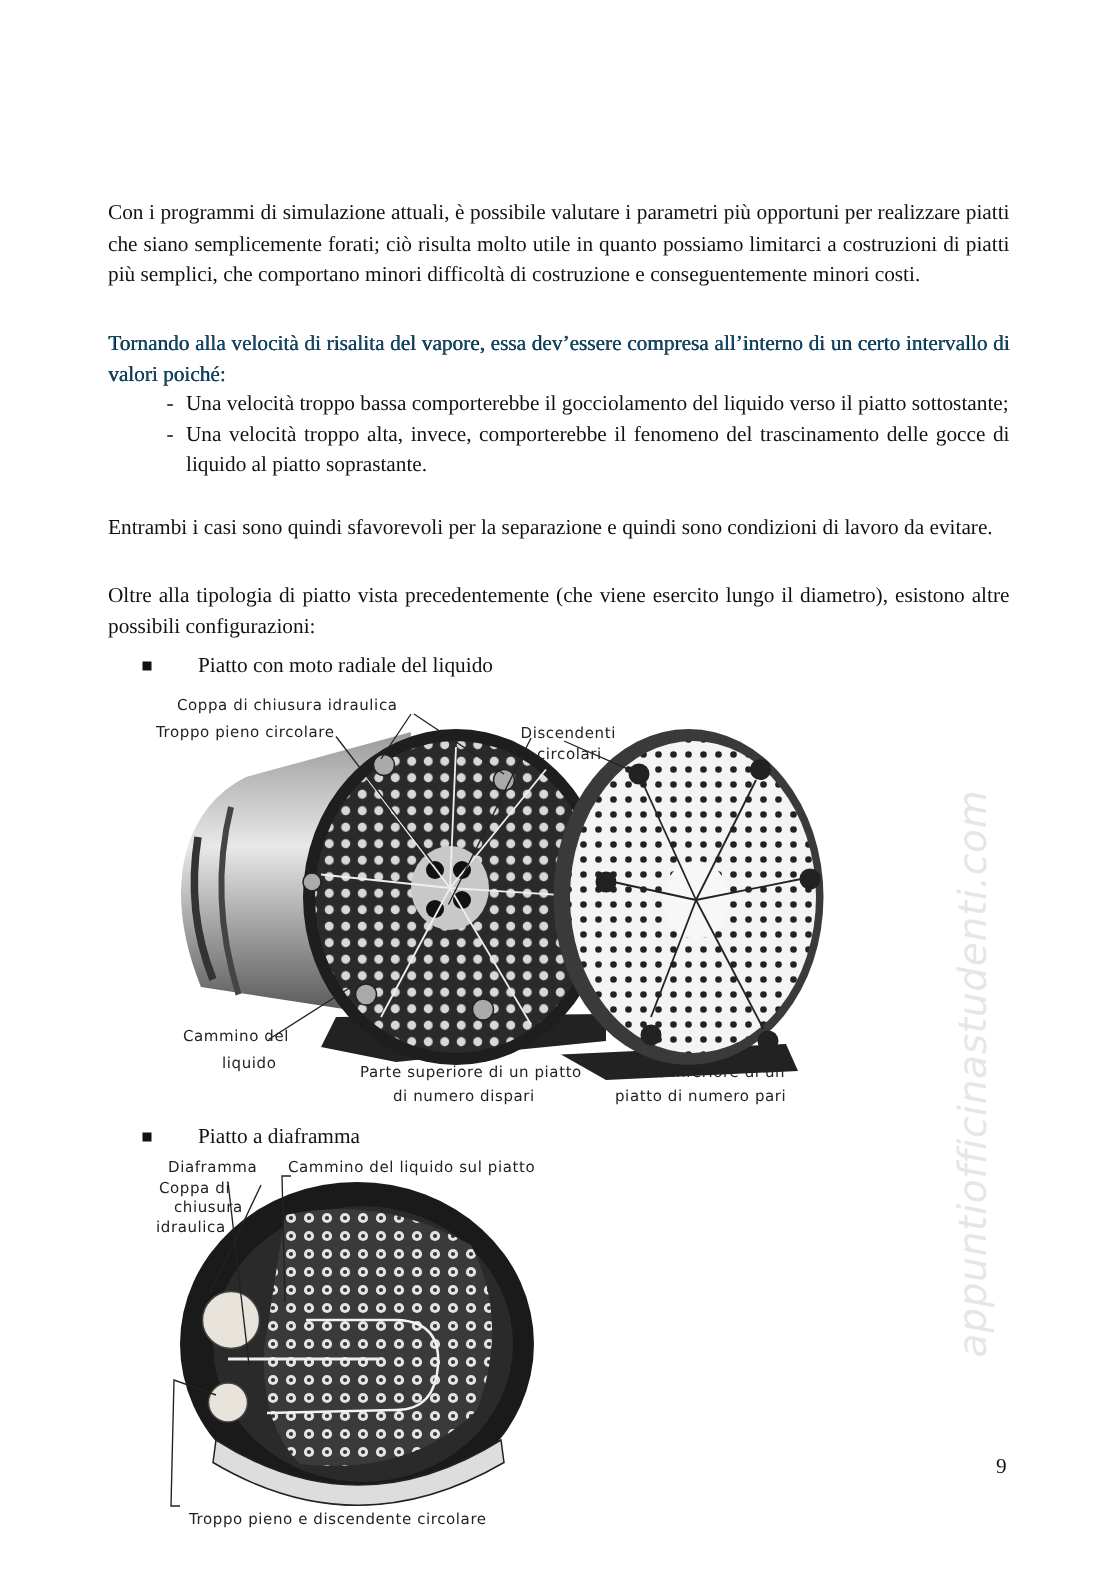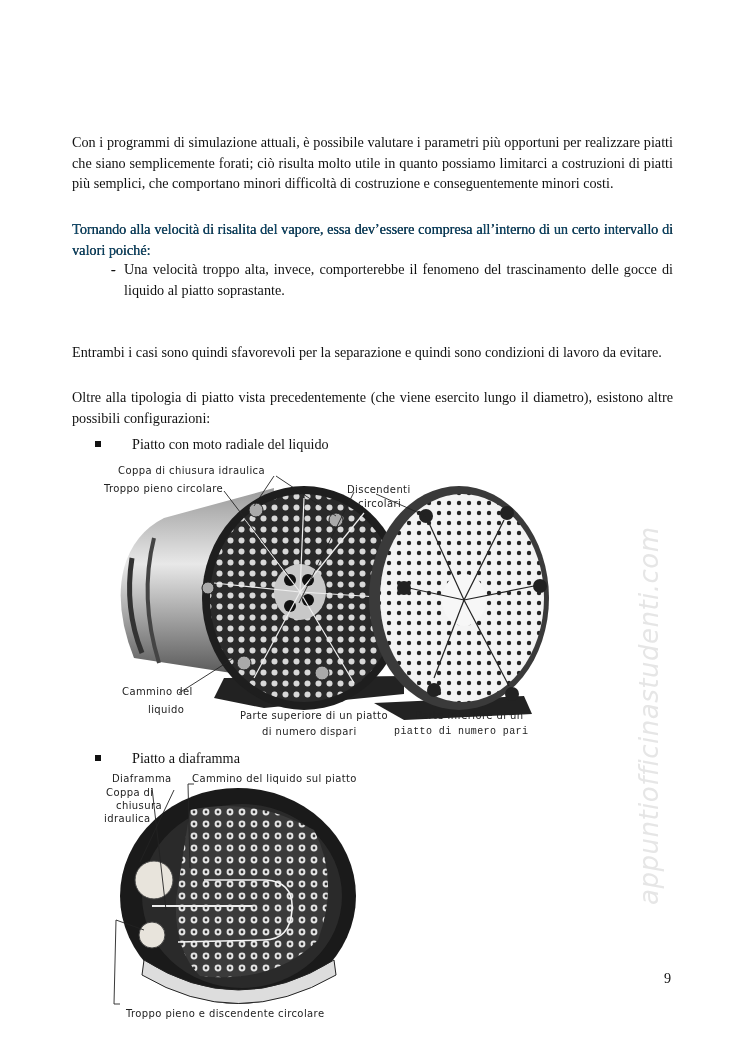--- a/index.html
+++ b/index.html
@@ -32,20 +32,21 @@
 <div class="page">
 
 
   <p class="para" style="top:132px;">Con i programmi di simulazione attuali, è possibile valutare i parametri più opportuni per realizzare piatti che siano semplicemente forati; ciò risulta molto utile in quanto possiamo limitarci a costruzioni di piatti più semplici, che comportano minori difficoltà di costruzione e conseguentemente minori costi.</p>
 
   <p class="para strong" style="top:219px;">Tornando alla velocità di risalita del vapore, essa dev’essere compresa all’interno di un certo intervallo di valori poiché:</p>
 
   <ul class="dash-list" style="top:259px;">
     <li>
       <span class="dash">-</span>
+      <span>Una velocità troppo bassa comporterebbe il gocciolamento del liquido verso il piatto sottostante;</span>
     </li>
     <li>
       <span class="dash">-</span>
       <span>Una velocità troppo alta, invece, comporterebbe il fenomeno del trascinamento delle gocce di liquido al piatto soprastante.</span>
     </li>
   </ul>
 
   <p class="para" style="top:342px;">Entrambi i casi sono quindi sfavorevoli per la separazione e quindi sono condizioni di lavoro da evitare.</p>
 
   <p class="para" style="top:387px;">Oltre alla tipologia di piatto vista precedentemente (che viene esercito lungo il diametro), esistono altre possibili configurazioni:</p>
@@ -132,21 +133,21 @@
     </svg>
     <span class="fig-label" style="left:14px; top:7px;">Coppa di  chiusura idraulica</span>
     <span class="fig-label" style="left:0px; top:25px;">Troppo  pieno circolare</span>
     <span class="fig-label" style="left:243px; top:26px;">Discendenti</span>
     <span class="fig-label" style="left:254px; top:40px;">circolari</span>
     <span class="fig-label" style="left:18px; top:228px;">Cammino del</span>
     <span class="fig-label" style="left:44px; top:246px;">liquido</span>
     <span class="fig-label" style="left:136px; top:252px;">Parte superiore di un piatto</span>
     <span class="fig-label" style="left:158px; top:268px;">di numero dispari</span>
     <span class="fig-label" style="left:312px; top:252px;">Parte  inferiore  di un</span>
-    <span class="fig-label" style="left:290px; top:268px;font-family:Liberation Mono, monospace;">piatto  di numero pari</span>
+    <span class="fig-label" style="left:306px; top:268px;">piatto  di numero pari</span>
   </div>
 
   <div class="bullet" style="top:748px;">
     <span class="sq"></span>
     <span class="txt">Piatto a diaframma</span>
   </div>
 
   <div class="figure" style="left:104px; top:770px; width:262px; height:256px;">
     <svg width="262" height="256" viewBox="0 0 262 256">
       <defs>

